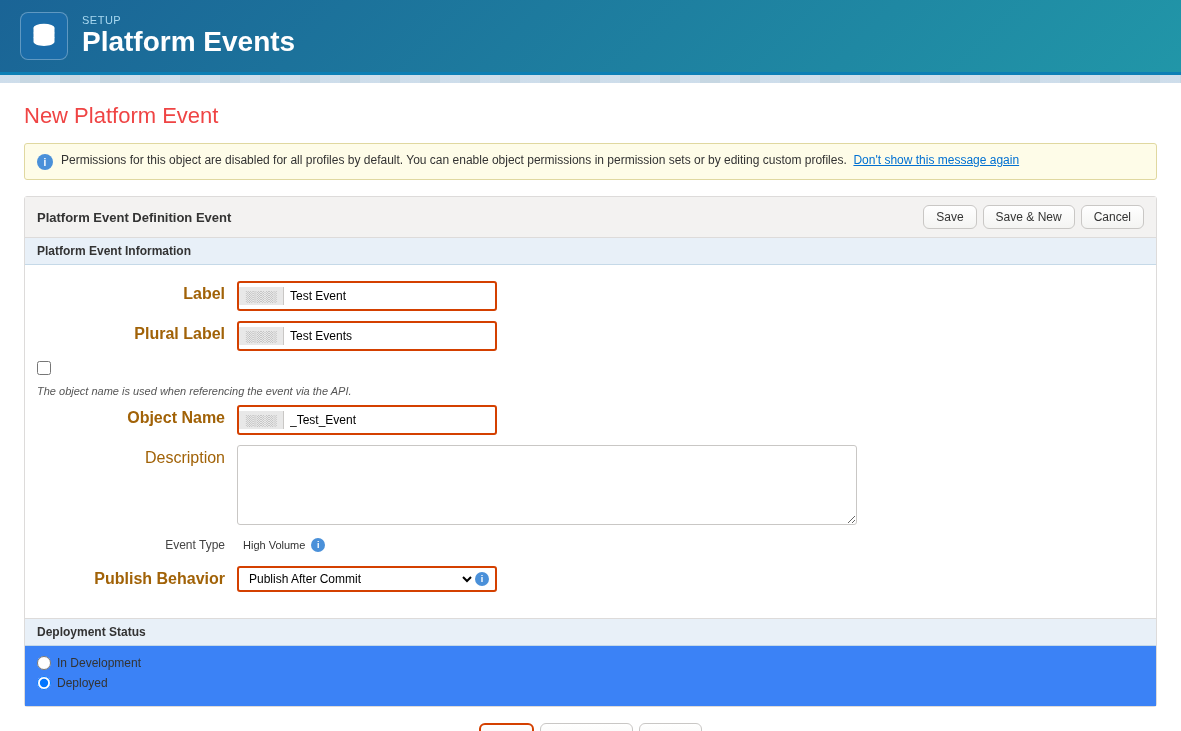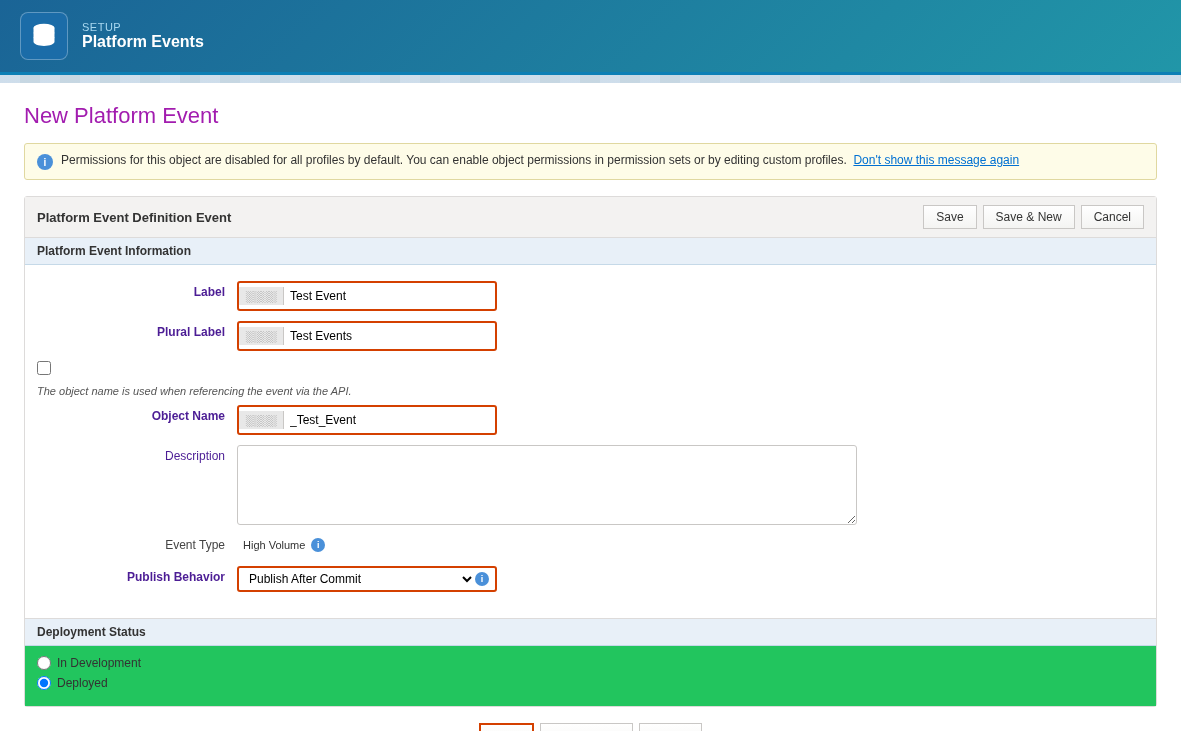--- a/index.html
+++ b/index.html
@@ -19,39 +19,39 @@
       background: #1b6ca8;
       border-radius: 8px;
       display: flex; align-items: center; justify-content: center;
       border: 1px solid rgba(255,255,255,0.3);
     }
     .app-header-icon svg { fill: white; }
     .app-header-text .setup-label {
       font-size: 11px; color: #a8d8f0; font-weight: 400; text-transform: uppercase; letter-spacing: 0.5px;
     }
     .app-header-text .page-title {
-      font-size: 16px; color: white; font-weight: 700;
+      font-size: 28px; color: white; font-weight: 700;
     }
 
     
     .deco-bar {
       height: 8px;
       background: repeating-linear-gradient(90deg, #c5d8e8 0px, #c5d8e8 20px, #b8cdd9 20px, #b8cdd9 40px);
       opacity: 0.6;
     }
 
     
     .main-content {
       background: white;
       margin: 0;
       padding: 20px 24px;
     }
 
     .new-platform-event-title {
-      font-size: 22px; font-weight: 400; color: #a21caf; margin-bottom: 14px;
+      font-size: 22px; font-weight: 400; color: #ef4444; margin-bottom: 14px;
     }
 
     
     .info-banner {
       background: #fefce8;
       border: 1px solid #e0d8a0;
       border-radius: 3px;
       padding: 9px 12px;
       display: flex;
       align-items: flex-start;
@@ -85,21 +85,21 @@
       display: flex;
       align-items: center;
       justify-content: space-between;
     }
     .section-header-buttons {
       display: flex; gap: 6px;
     }
     .btn {
       padding: 4px 12px;
       font-size: 12px;
-      border-radius: 0;
+      border-radius: 6px;
       cursor: pointer;
       border: 1px solid #c9c7c5;
       background: linear-gradient(to bottom, #fff, #f4f4f2);
       color: #333;
     }
     .btn-highlight {
       background: linear-gradient(to bottom, #fff, #f4f4f2);
       border: 2px solid #d44000;
     }
 
@@ -113,22 +113,22 @@
       display: flex;
       align-items: flex-start;
       margin-bottom: 10px;
     }
     .form-label {
       width: 200px;
       min-width: 200px;
       text-align: right;
       padding-right: 12px;
       padding-top: 4px;
-      font-size: 12px;
-      color: #4c1d95;
+      font-size: 16px;
+      color: #a16207;
     }
     .form-label.required { font-weight: 600; }
     .form-field { flex: 1; max-width: 300px; }
 
     input[type="text"], textarea, select {
       font-size: 12px;
       border: 1px solid #c9c7c5;
       border-radius: 3px;
       padding: 4px 6px;
     }
@@ -344,21 +344,21 @@
             </div>
           </div>
 
         </div>
       </div>
 
       <div>
         <div style="background:#e8f0f8; border-bottom:1px solid #c5d9e8; padding:6px 12px; font-weight:700; font-size:12px; color:#333;">
           <span>Deployment Status</span>
         </div>
-        <div style="padding:10px 12px; background:#22c55e;">
+        <div style="padding:10px 12px; background:#3b82f6;">
           <div class="radio-row">
             <input type="radio" name="deployment" value="in_development" style="">
             <label class="radio-label">In Development</label>
           </div>
           <div class="radio-row">
             <input type="radio" name="deployment" value="deployed" checked="" style="">
             <label class="radio-label">Deployed</label>
           </div>
         </div>
       </div>

